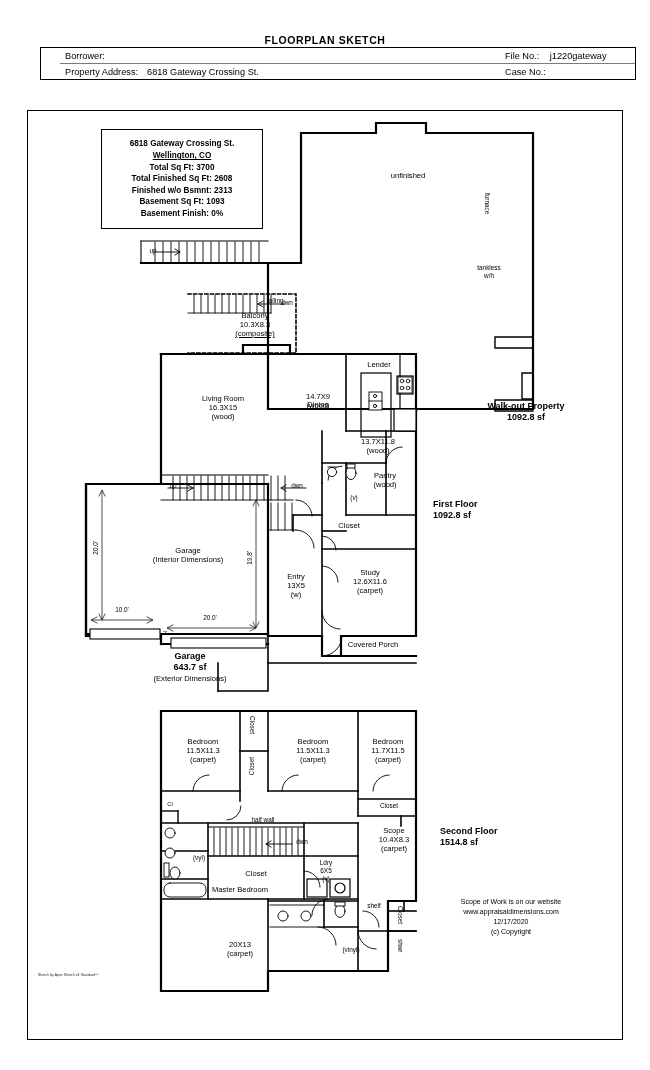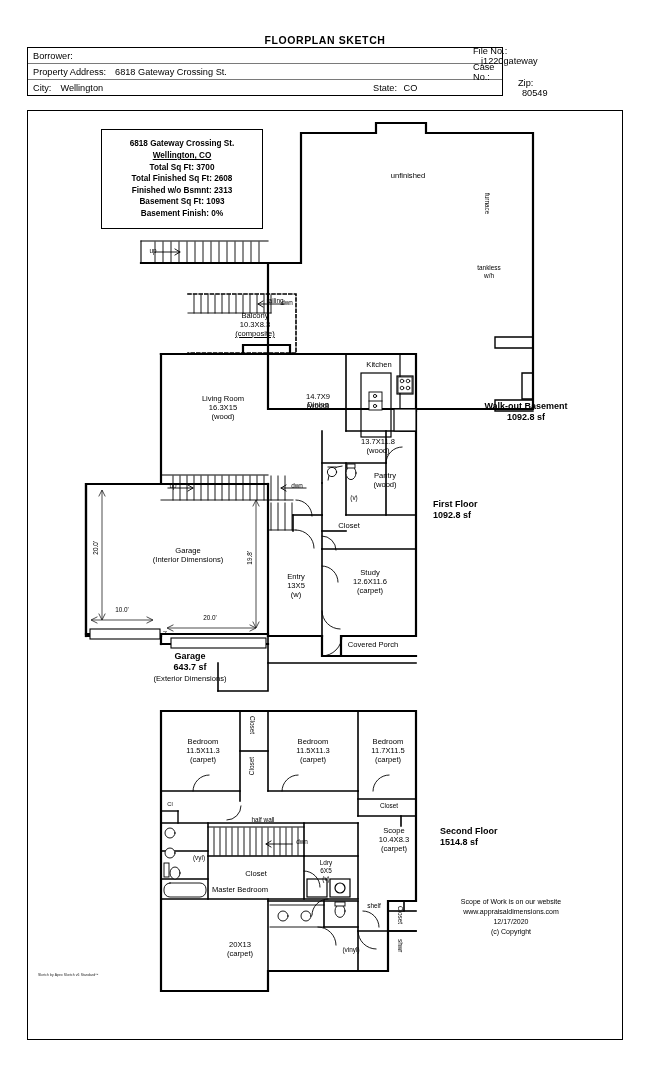--- a/index.html
+++ b/index.html
@@ -4,22 +4,22 @@
 <style>
   html,body{margin:0;padding:0;background:#ffffff;}
   body{width:650px;height:1070px;position:relative;overflow:hidden;
        font-family:"Liberation Sans","DejaVu Sans",sans-serif;color:#000;}
 
   
   .doc-title{position:absolute;left:0;top:34px;width:650px;text-align:center;
              font-size:10.5px;font-weight:bold;letter-spacing:.6px;}
 
   
-  .hdr{position:absolute;left:27px;top:47px;width:476px;
-       border:1.6px solid #000;box-sizing:border-box;}
+  .hdr{position:absolute;left:40px;top:47px;width:596px;
+       border:1.6px solid #000;box-sizing:border-box;padding-left:19px;}
   .hrow{display:flex;border-bottom:1px solid #7a7a7a;height:15px;align-items:center;
         font-size:9.2px;position:relative;}
   .hrow:last-child{border-bottom:none;}
   .hcell{padding-left:5px;white-space:nowrap;}
   .hlbl{font-weight:normal;}
   .hval{margin-left:4px;}
   .pos-file{position:absolute;left:445px;}
   .pos-case{position:absolute;left:445px;}
   .pos-state{position:absolute;left:345px;}
   .pos-zip{position:absolute;left:490px;}
@@ -70,32 +70,20 @@
 
   <div class="hrow">
     <span class="hcell hlbl">Property Address:</span>
     <span class="hcell hval">6818 Gateway Crossing St.</span>
     <span class="pos-case">
       <span>Case No.:</span>
       <span style="margin-left:8px;"></span>
     </span>
   </div>
 
-  <div class="hrow">
-    <span class="hcell hlbl">City:</span>
-    <span class="hcell hval">Wellington</span>
-    <span class="pos-state">
-      <span>State:</span>
-      <span style="margin-left:4px;">CO</span>
-    </span>
-    <span class="pos-zip">
-      <span>Zip:</span>
-      <span style="margin-left:4px;">80549</span>
-    </span>
-  </div>
 
 </div>
 
 <div class="frame">
 
   <svg class="canvas" viewBox="0 0 596 930">
     <g fill="none" stroke="#000" stroke-width="2.2" stroke-linecap="square">
 
       <path d="M273 22 L348 22 L348 12 L398 12 L398 22 L505 22 L505 298 L240 298 L240 152 L273 152 Z"></path>
 
@@ -370,38 +358,38 @@
     <div>Finished w/o Bsmnt:  2313</div>
     <div>Basement Sq Ft:  1093</div>
     <div>Basement Finish: 0%</div>
   </div>
 
   <div class="lbl" style="left:340px;top:60px;width:80px;">unfinished</div>
   <div class="lbl sm vert" style="left:455px;top:82px;">furnace</div>
   <div class="lbl sm" style="left:435px;top:153px;width:52px;">tankless</div>
   <div class="lbl sm" style="left:435px;top:161px;width:52px;">w/h</div>
   <div class="lbl sm" style="left:116px;top:136px;width:18px;">up</div>
-  <div class="lbl bold" style="left:418px;top:290px;width:160px;">Walk-out Basement</div>
+  <div class="lbl bold" style="left:418px;top:290px;width:160px;">Walk-out Property</div>
   <div class="lbl bold" style="left:418px;top:301px;width:160px;">1092.8 sf</div>
 
   <div class="lbl sm" style="left:225px;top:186px;width:44px;">railing</div>
   <div class="lbl sm" style="left:248px;top:188px;width:22px;">dwn</div>
   <div class="lbl" style="left:182px;top:200px;width:90px;">Balcony</div>
   <div class="lbl" style="left:182px;top:209px;width:90px;">10.3X8.3</div>
   <div class="lbl" style="left:182px;top:218px;width:90px;text-decoration:underline;">(composite)</div>
 
   <div class="lbl" style="left:150px;top:283px;width:90px;">Living Room</div>
   <div class="lbl" style="left:150px;top:292px;width:90px;">16.3X15</div>
   <div class="lbl" style="left:150px;top:301px;width:90px;">(wood)</div>
 
   <div class="lbl" style="left:250px;top:272px;width:80px;margin-top:17px;">Dining</div>
   <div class="lbl" style="left:250px;top:281px;width:80px;">14.7X9</div>
   <div class="lbl" style="left:250px;top:290px;width:80px;">(wood)</div>
 
-  <div class="lbl" style="left:323px;top:249px;width:56px;">Kitchen</div>
+  <div class="lbl" style="left:323px;top:249px;width:56px;">Lender</div>
   <div class="lbl" style="left:310px;top:326px;width:80px;">13.7X11.8</div>
   <div class="lbl" style="left:310px;top:335px;width:80px;">(wood)</div>
 
   <div class="lbl sm" style="left:314px;top:383px;width:24px;">(v)</div>
   <div class="lbl" style="left:330px;top:360px;width:54px;">Pantry</div>
   <div class="lbl" style="left:330px;top:369px;width:54px;">(wood)</div>
   <div class="lbl" style="left:296px;top:410px;width:50px;">Closet</div>
 
   <div class="lbl sm" style="left:136px;top:371px;width:18px;">up</div>
   <div class="lbl sm" style="left:258px;top:371px;width:22px;">dwn</div>

